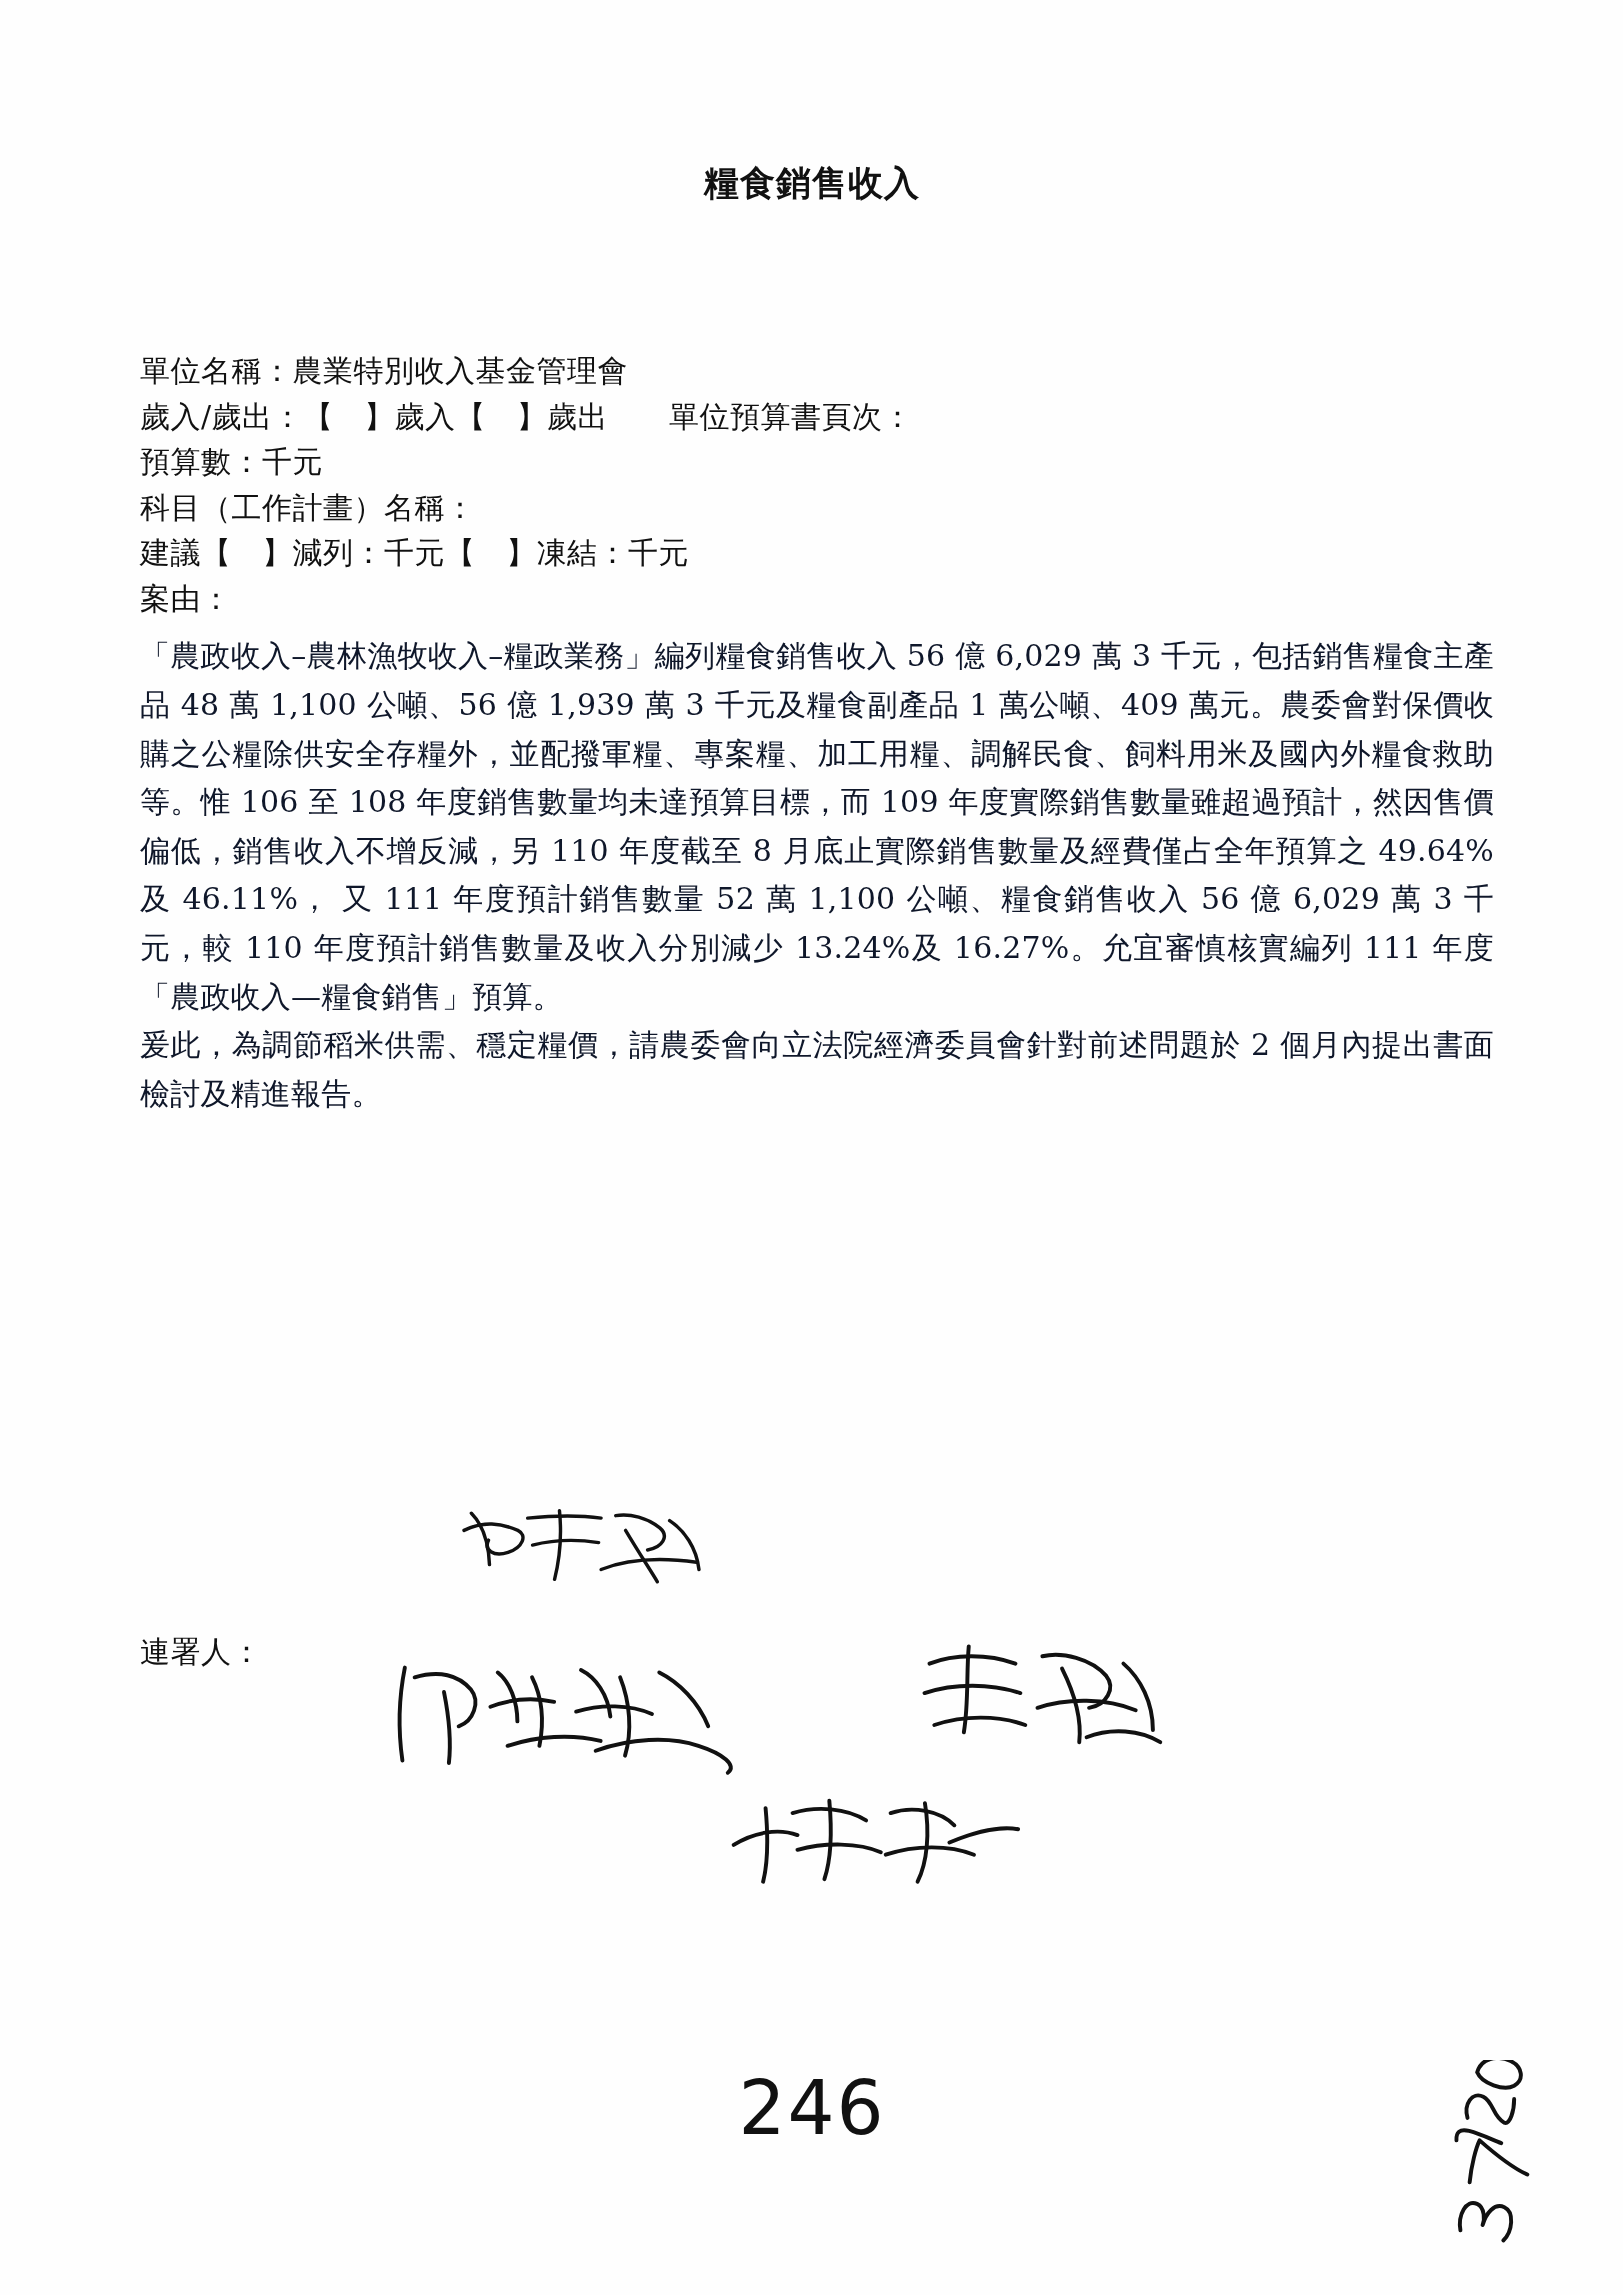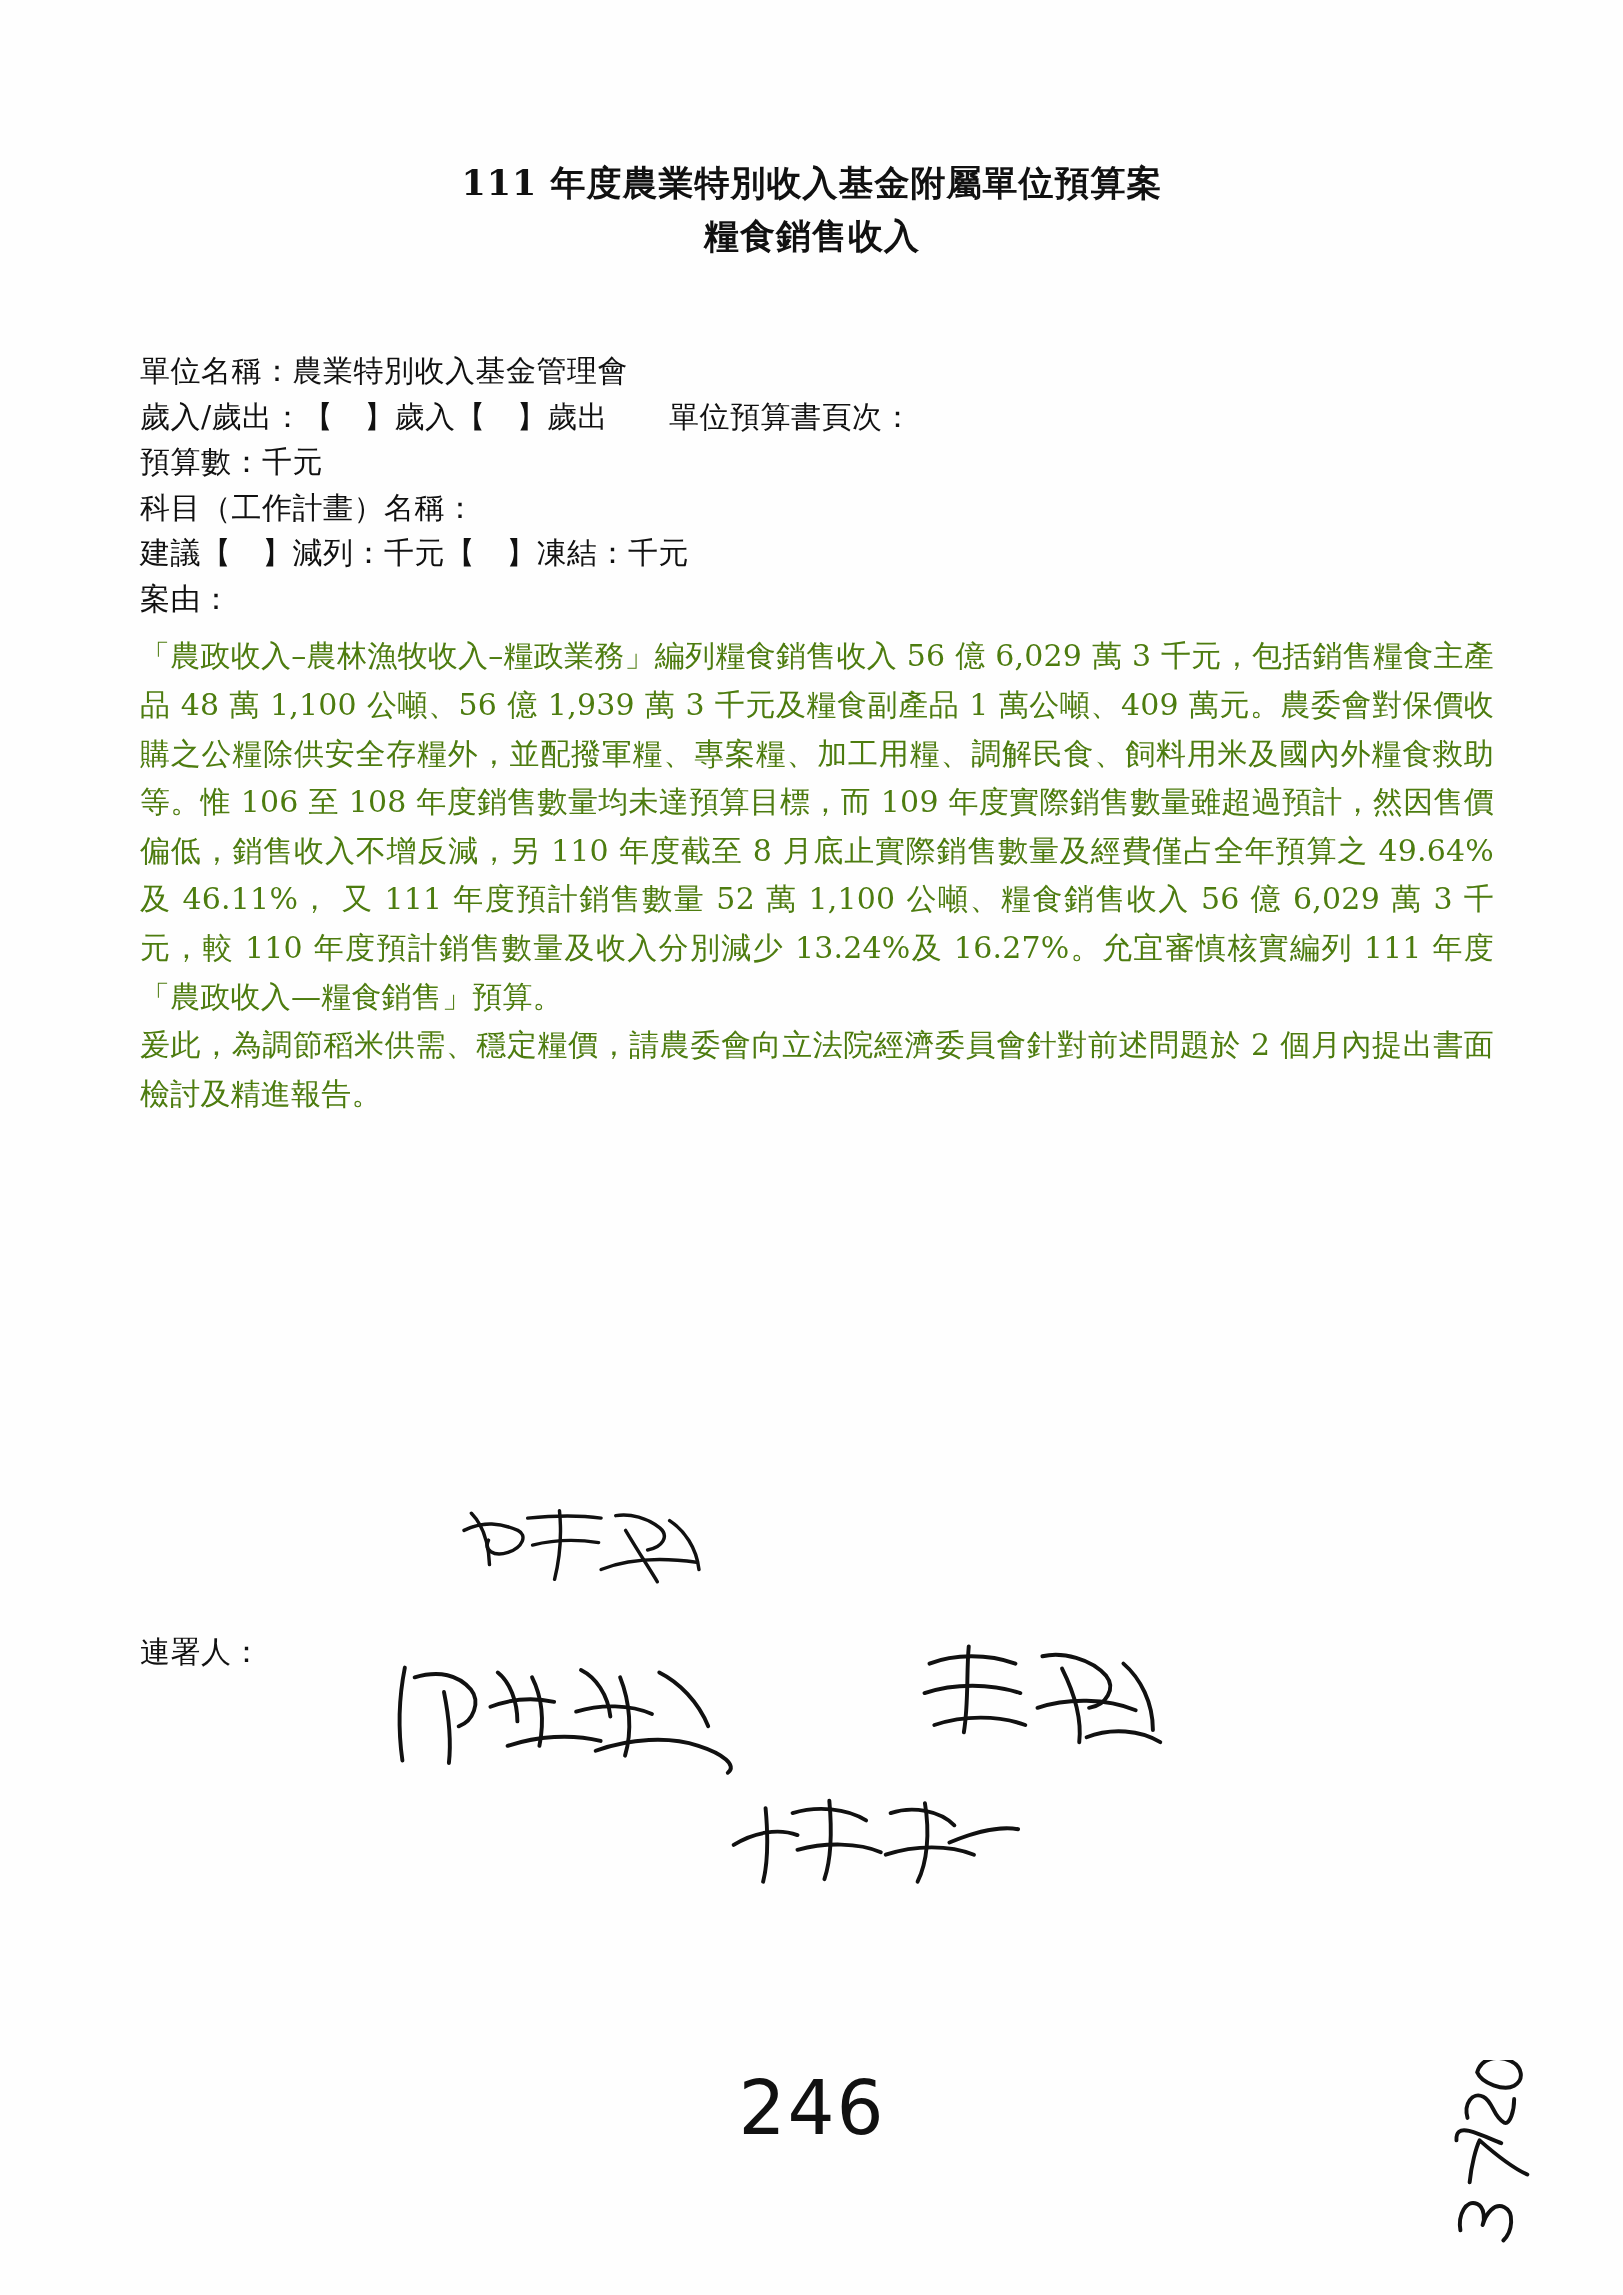--- a/index.html
+++ b/index.html
@@ -53,21 +53,21 @@
     letter-spacing: 0.5px;
     color: #111;
     white-space: pre-wrap;
   }
   .para {
     font-size: 30px;
     line-height: 1.62;
     letter-spacing: 0.2px;
     text-align: justify;
     text-justify: inter-character;
-    color: #4d7c0f;
+    color: #0f172a;
   }
   .para-first {
     margin-top: 10.8px;
   }
 
   
   .sig-block {
     position: absolute;
     left: 140px;
     top: 1511px;
@@ -116,21 +116,20 @@
     width: 147px;
     height: 186px;
   }
 </style>
 </head>
 <body>
 
 <div class="page">
 
   <div class="title-block">
-    <div class="title-line">111 年度農業特別收入基金附屬單位預算案</div>
     <div class="title-line">糧食銷售收入</div>
   </div>
 
   <div class="body-block">
 
     <div class="line">單位名稱：農業特別收入基金管理會</div>
     <div class="line">歲入/歲出：【　】歲入【　】歲出　　單位預算書頁次：</div>
     <div class="line">預算數：千元</div>
     <div class="line">科目（工作計畫）名稱：</div>
     <div class="line">建議【　】減列：千元【　】凍結：千元</div>

